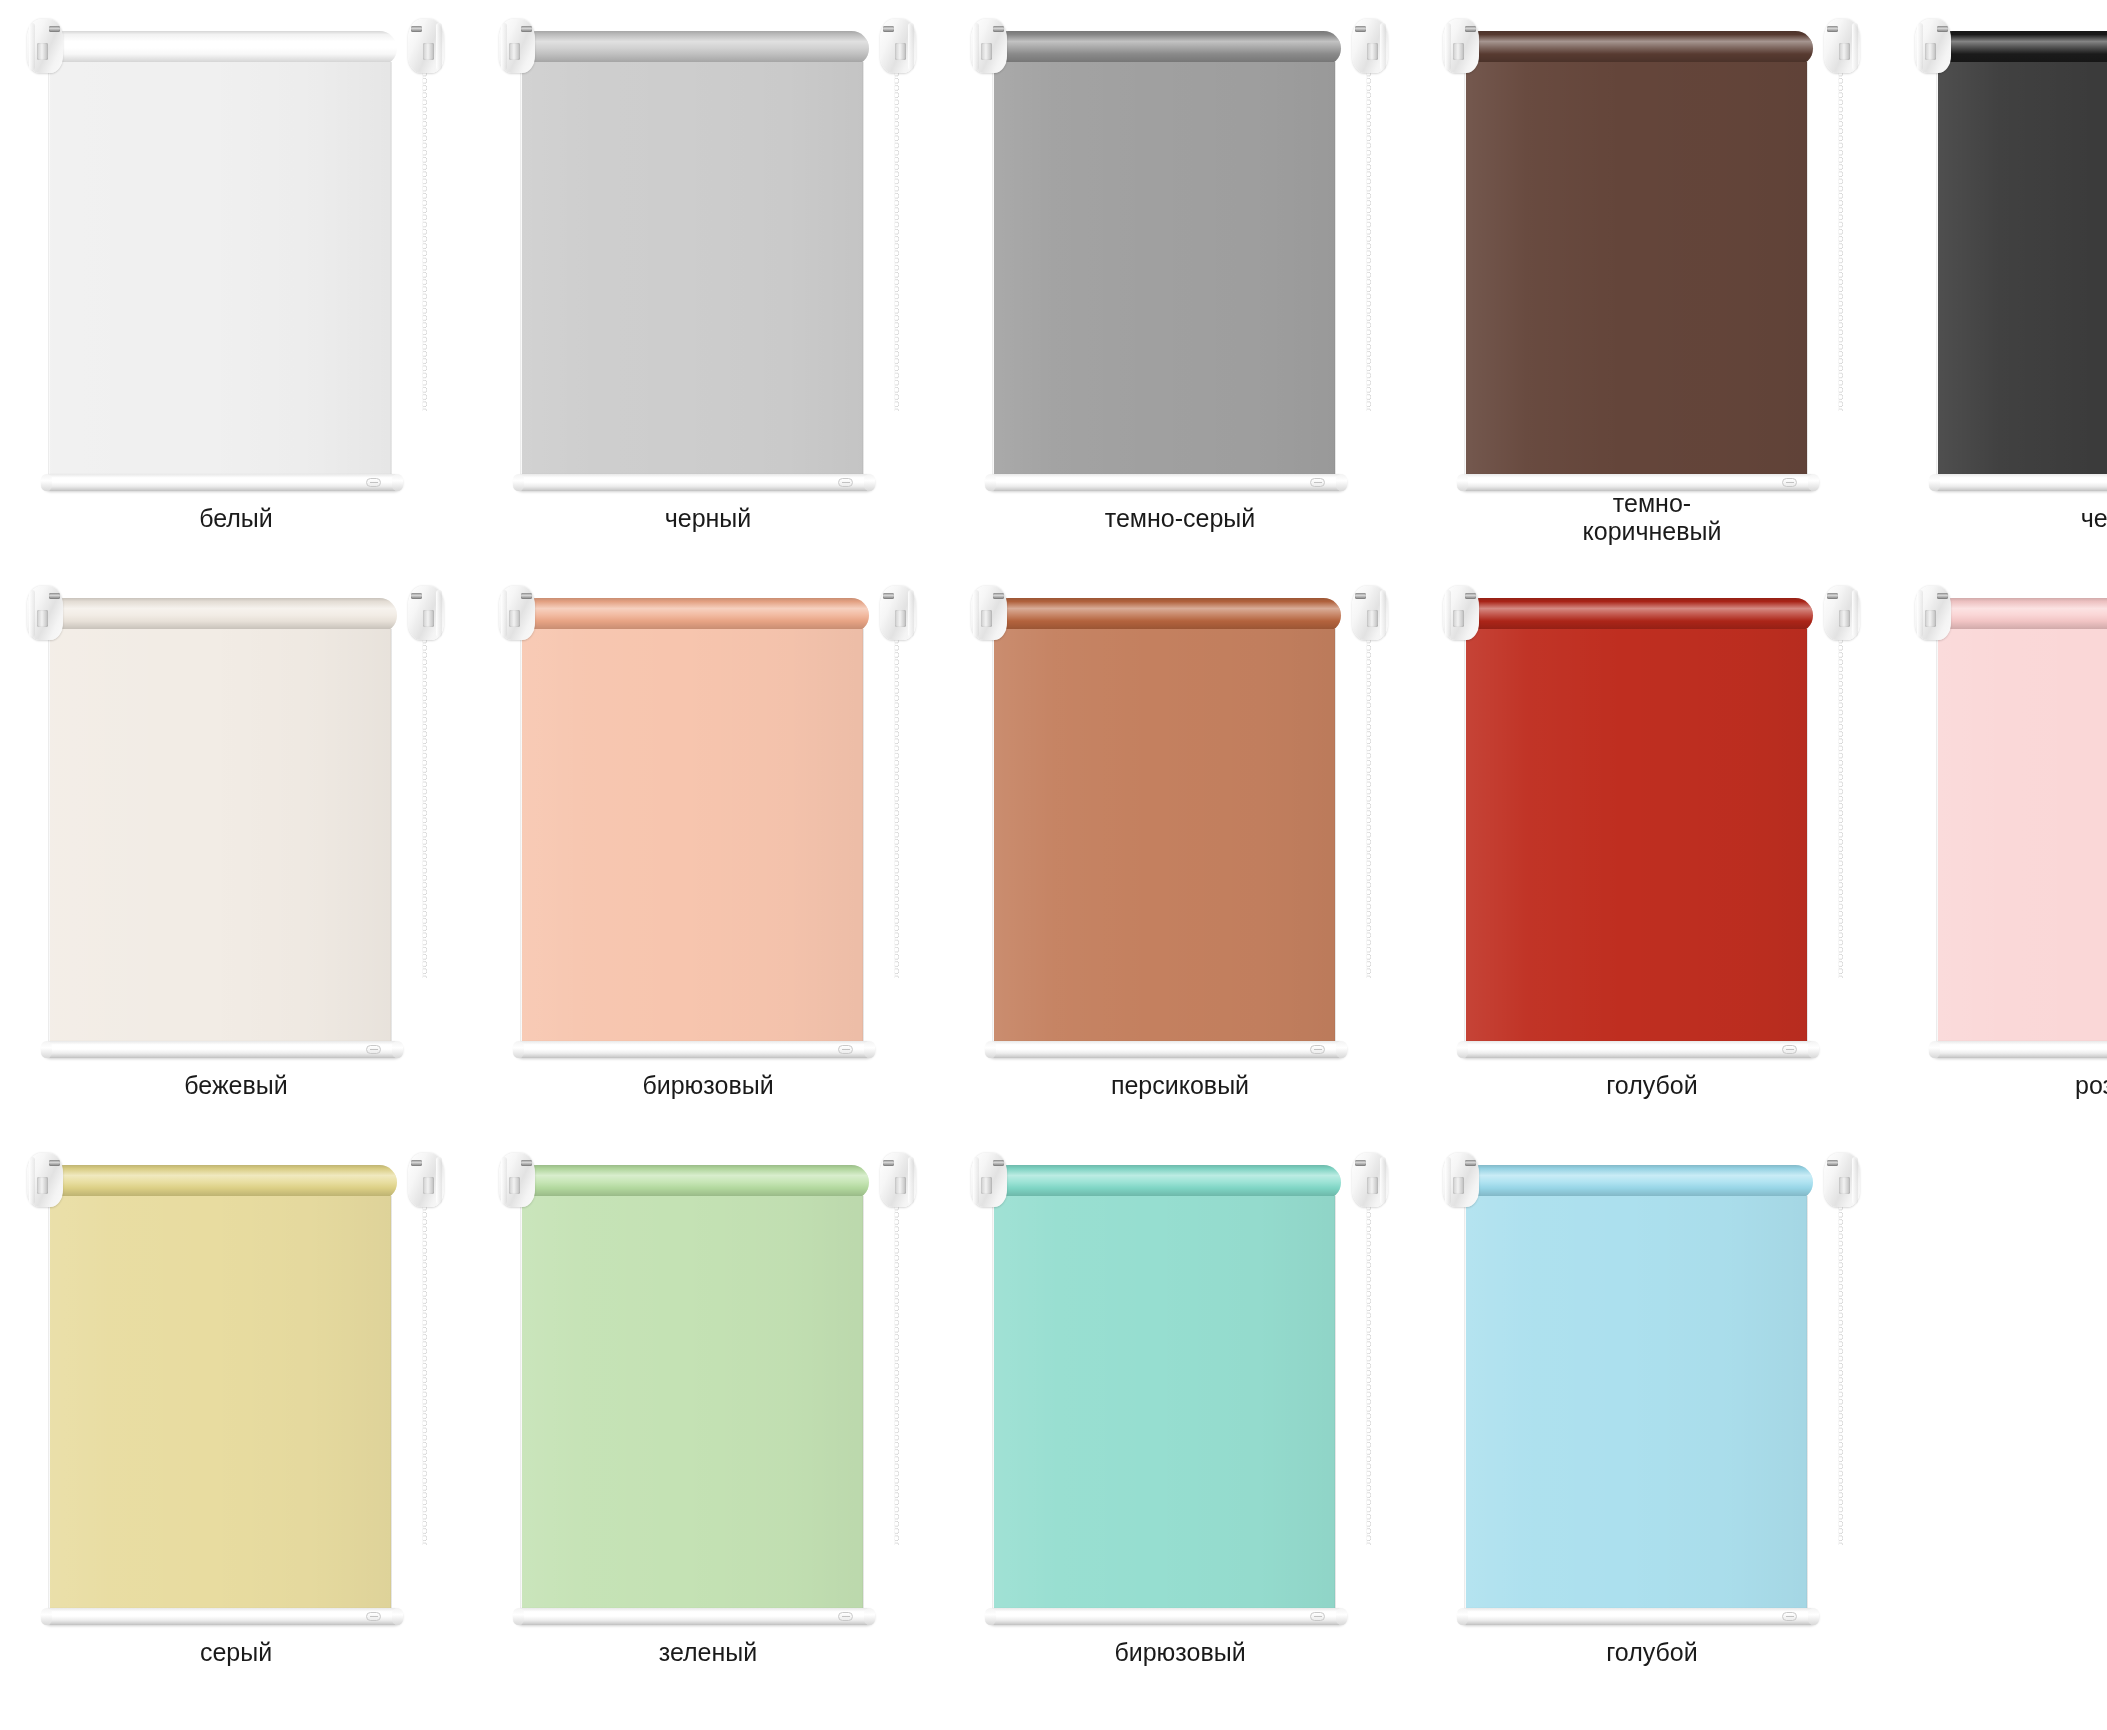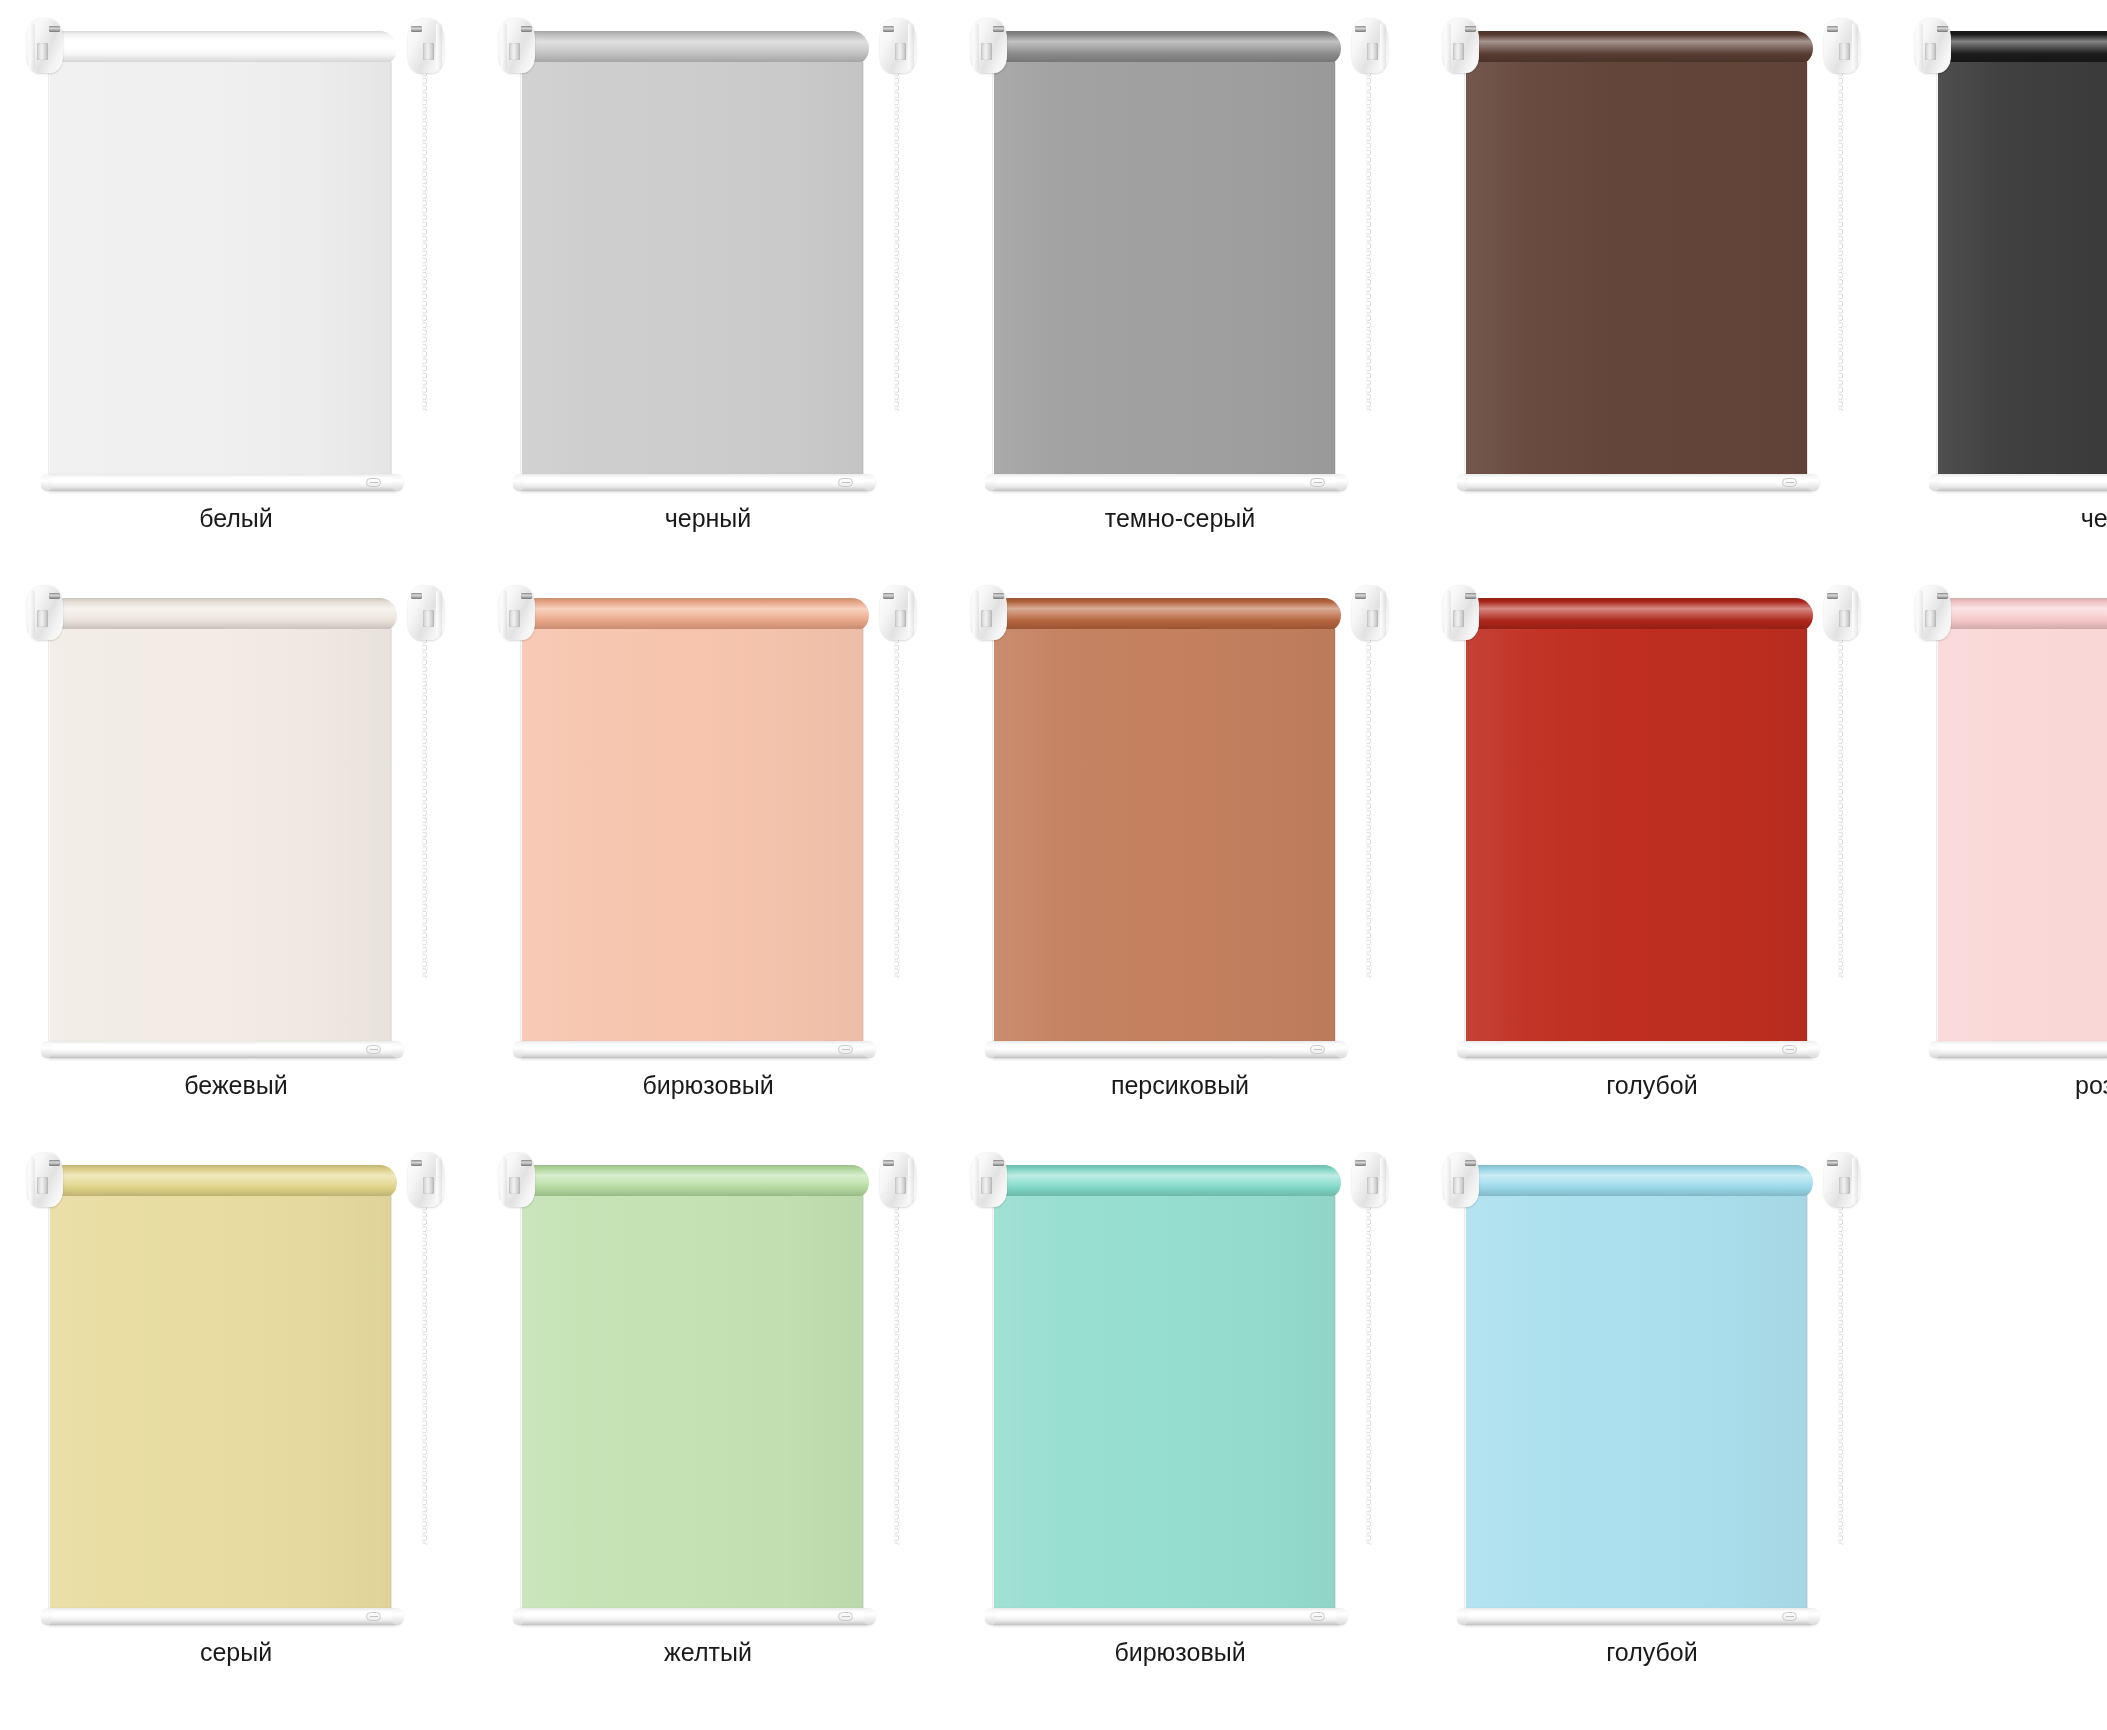--- a/index.html
+++ b/index.html
@@ -306,20 +306,22 @@
         <div class="edge-l"></div>
         <div class="edge-r"></div>
       </div>
       <div class="chain"></div>
       <div class="bottomrail">
         <div class="cap-l"></div>
         <div class="cap-r"></div>
         <div class="handle"></div>
       </div>
     </div>
+    <div class="label two-line">темно-
+коричневый</div>
   </div>
       <div class="cell">
     <div class="blind">
       <div class="bracket left">
         <div class="rim"></div>
         <div class="screw"></div>
         <div class="slot"></div>
       </div>
 
       <div class="tube" style="background: rgb(27, 27, 27);">
@@ -527,21 +529,21 @@
         <div class="edge-l"></div>
         <div class="edge-r"></div>
       </div>
       <div class="chain"></div>
       <div class="bottomrail">
         <div class="cap-l"></div>
         <div class="cap-r"></div>
         <div class="handle"></div>
       </div>
     </div>
-    <div class="label">желтый</div>
+    <div class="label">зеленый</div>
   </div>
       <div class="cell">
     <div class="blind">
       <div class="bracket left">
         <div class="rim"></div>
         <div class="screw"></div>
         <div class="slot"></div>
       </div>
       <div class="bracket right">
         <div class="rim"></div>

